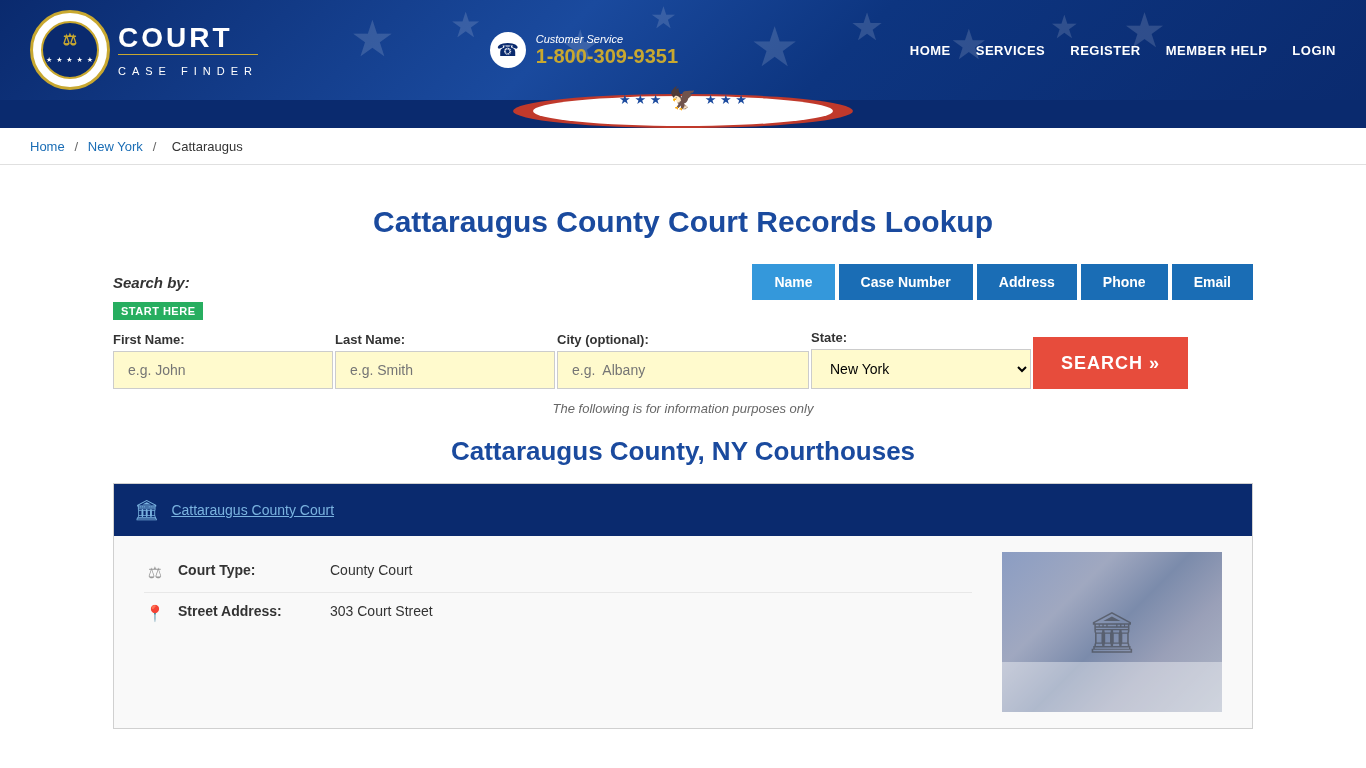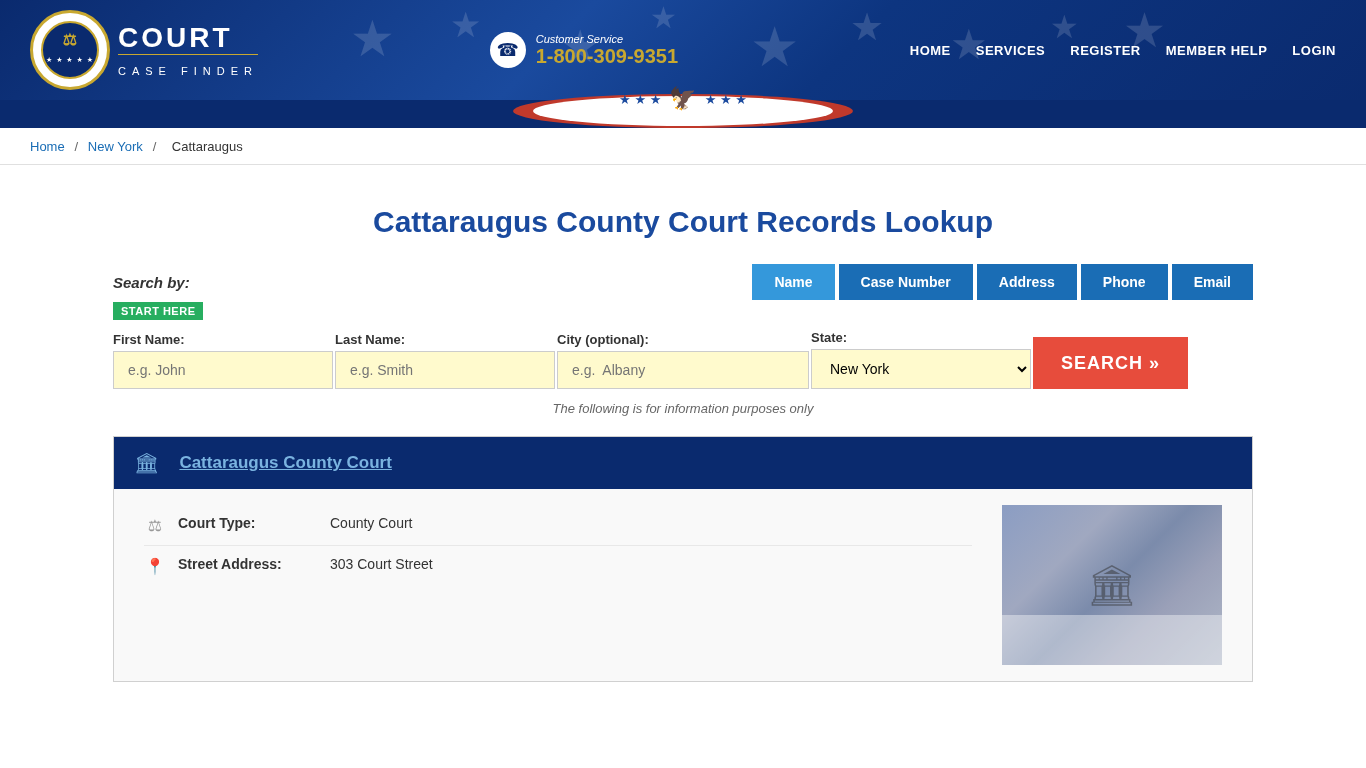--- a/index.html
+++ b/index.html
@@ -298,23 +298,22 @@
       align-items: center;
       gap: 12px;
     }
     .courthouse-header-icon {
       color: #7ab3e0;
       font-size: 20px;
     }
     .courthouse-header a {
       color: #7ab3e0;
       text-decoration: underline;
-      font-size: 17px;
-      font-weight: bold;
-      margin-left: 8px;
+      font-size: 14px;
+      font-weight: normal;
     }
     .courthouse-body {
       background: #f9f9f9;
       padding: 16px 30px;
       display: flex;
       gap: 30px;
     }
     .courthouse-details {
       flex: 1;
     }
@@ -548,20 +547,21 @@
             <option>Wyoming</option>
           </select>
         </div>
         <button class="search-btn">SEARCH »</button>
       </div>
     </div>
 
     <p class="info-note">The following is for information purposes only</p>
   </div>
 
+  <h2 class="section-title">Cattaraugus County, NY Courthouses</h2>
 
   <div class="courthouse-card">
     <div class="courthouse-header">
       <span class="courthouse-header-icon">🏛</span>
       <a href="#">Cattaraugus County Court</a>
     </div>
     <div class="courthouse-body">
       <div class="courthouse-details">
         <div class="detail-row">
           <span class="detail-icon">⚖</span>

